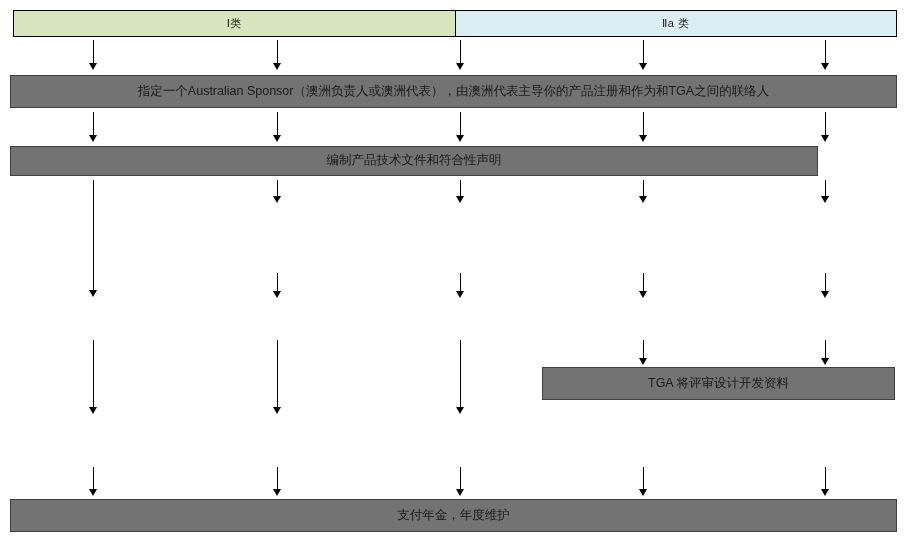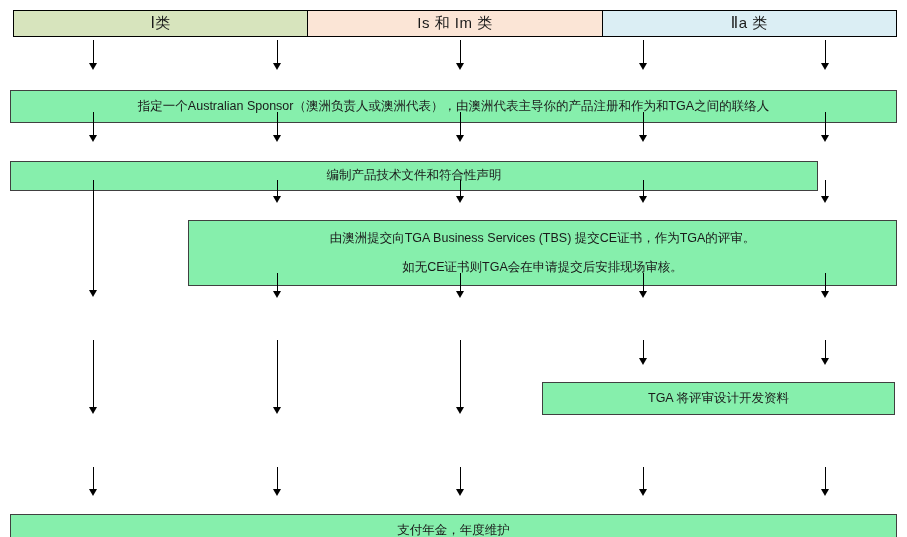--- a/index.html
+++ b/index.html
@@ -2,58 +2,53 @@
 <html><head>
 <meta charset="utf-8">
 <style>
   html,body{margin:0;padding:0;background:#ffffff;}
   body{font-family:"Liberation Sans","DejaVu Sans",sans-serif;color:#1a1a1a;}
   .canvas{position:relative;width:907px;height:537px;background:#ffffff;overflow:hidden;}
 
   
   .class-row{position:absolute;left:13px;top:10px;width:884px;height:27px;display:flex;}
   .class-box{flex:1;border:1px solid #000;border-left-width:0;display:flex;align-items:center;justify-content:center;
-             font-size:15px;letter-spacing:.5px;}
+             font-size:11px;letter-spacing:.5px;}
   .class-box:first-child{border-left-width:1px;}
 
   
-  .pbox{position:absolute;background:#86efac;border:1px solid #404040;display:flex;flex-direction:column;
+  .pbox{position:absolute;background:#737373;border:1px solid #404040;display:flex;flex-direction:column;
         align-items:center;justify-content:center;text-align:center;font-size:12.5px;line-height:1.25;
-        box-sizing:border-box;padding:2px 6px;margin-top:15px;}
+        box-sizing:border-box;padding:2px 6px;}
   .pbox .l2{margin-top:13px;}
 
   
   .arrow{position:absolute;width:9px;}
   .arrow .shaft{position:absolute;left:4px;top:0;width:1px;background:#000;}
   .arrow .head{position:absolute;left:0;bottom:0;width:0;height:0;
                border-left:4.5px solid transparent;border-right:4.5px solid transparent;border-top:7px solid #000;}
 </style>
 </head>
 <body>
 
 <div class="canvas">
 
   <div class="class-row">
     <div class="class-box" style="background: rgb(215, 228, 189);">Ⅰ类</div>
-    <div class="class-box" style="background: rgb(251, 229, 214);">Is 和 Im 类</div>
     <div class="class-box" style="background: rgb(219, 238, 244);">Ⅱa 类</div>
   </div>
 
   <div class="pbox" style="left:10px;top:75px;width:887px;height:33px;">
     <span>指定一个Australian Sponsor（澳洲负责人或澳洲代表），由澳洲代表主导你的产品注册和作为和TGA之间的联络人</span>
   </div>
 
   <div class="pbox" style="left:10px;top:146px;width:808px;height:30px;">
     <span>编制产品技术文件和符合性声明</span>
   </div>
 
-  <div class="pbox" style="left:188px;top:205px;width:709px;height:66px;">
-    <span>由澳洲提交向TGA Business Services (TBS)  提交CE证书，作为TGA的评审。</span>
-    <span class="l2">如无CE证书则TGA会在申请提交后安排现场审核。</span>
-  </div>
 
 
   <div class="pbox" style="left:542px;top:367px;width:353px;height:33px;">
     <span>TGA 将评审设计开发资料</span>
   </div>
 
 
   <div class="pbox" style="left:10px;top:499px;width:887px;height:33px;">
     <span>支付年金，年度维护</span>
   </div>

